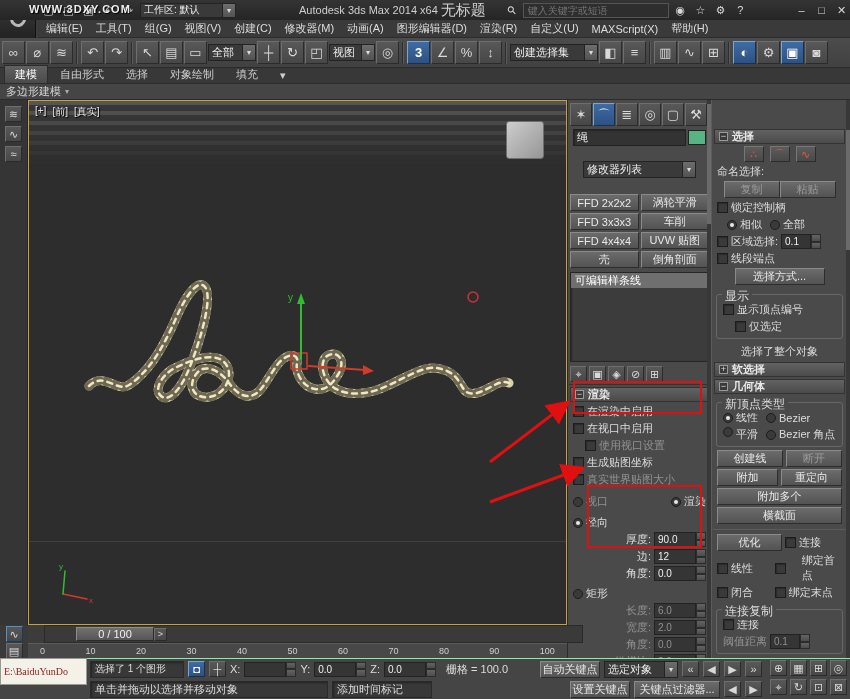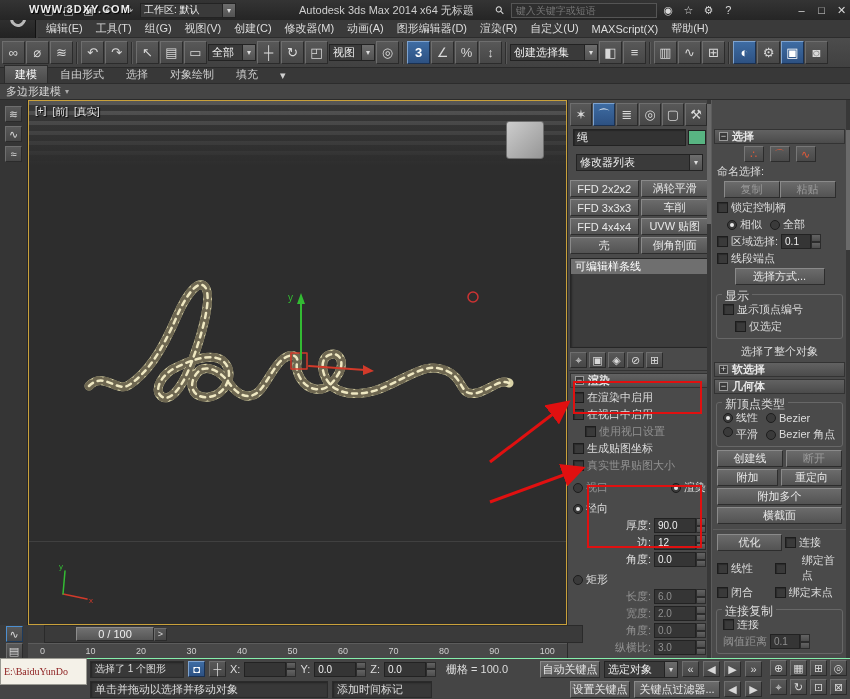--- a/index.html
+++ b/index.html
@@ -84,21 +84,21 @@
   <span class="ico small flat">▢</span>
   <span class="ico small flat">◳</span>
   <span class="ico small flat">▣</span>
   <span class="ico small flat">↶</span>
   <span class="ico small flat">↷</span>
   <span class="dd" style="width:96px;height:15px;font-size:10px">
     <span>工作区: 默认</span>
     <span class="ca">▾</span>
   </span>
   <span style="margin-left:60px;color:#cfcfcf;font-size:11px">Autodesk 3ds Max  2014 x64</span>
-  <span style="color:#cfcfcf;font-size:11px">无标题</span>
+  <span style="color:#cfcfcf;font-size:15px">无标题</span>
   <span class="ico small flat" style="margin-left:14px;transform:rotate(-45deg)">⚲</span>
   <input class="search" placeholder="键入关键字或短语" style="">
   <span class="ico small flat">◉</span>
   <span class="ico small flat">☆</span>
   <span class="ico small flat">⚙</span>
   <span class="ico small flat">?</span>
   <span style="flex:1"></span>
   <span class="ico small flat">–</span>
   <span class="ico small flat">□</span>
   <span class="ico small flat">✕</span>
@@ -226,21 +226,21 @@
     <span class="ico active" style="width:22px">⌒</span>
     <span class="ico" style="width:22px">≣</span>
     <span class="ico" style="width:22px">◎</span>
     <span class="ico" style="width:22px">▢</span>
     <span class="ico" style="width:22px">⚒</span>
   </div>
   <div class="row" style="gap:2px">
     <span class="field" style="flex:1;height:17px">绳</span>
     <span style="width:18px;height:15px;background:#58b482;border:1px solid #222"></span>
   </div>
-  <div class="row" style="padding:7px">
+  <div class="row" style="padding:14px">
     <span class="dd" style="flex:1">
       <span>修改器列表</span>
       <span class="ca">▾</span>
     </span>
   </div>
   <div id="modbtns">
     <span class="btn">FFD 2x2x2</span>
     <span class="btn">涡轮平滑</span>
     <span class="btn">FFD 3x3x3</span>
     <span class="btn">车削</span>

